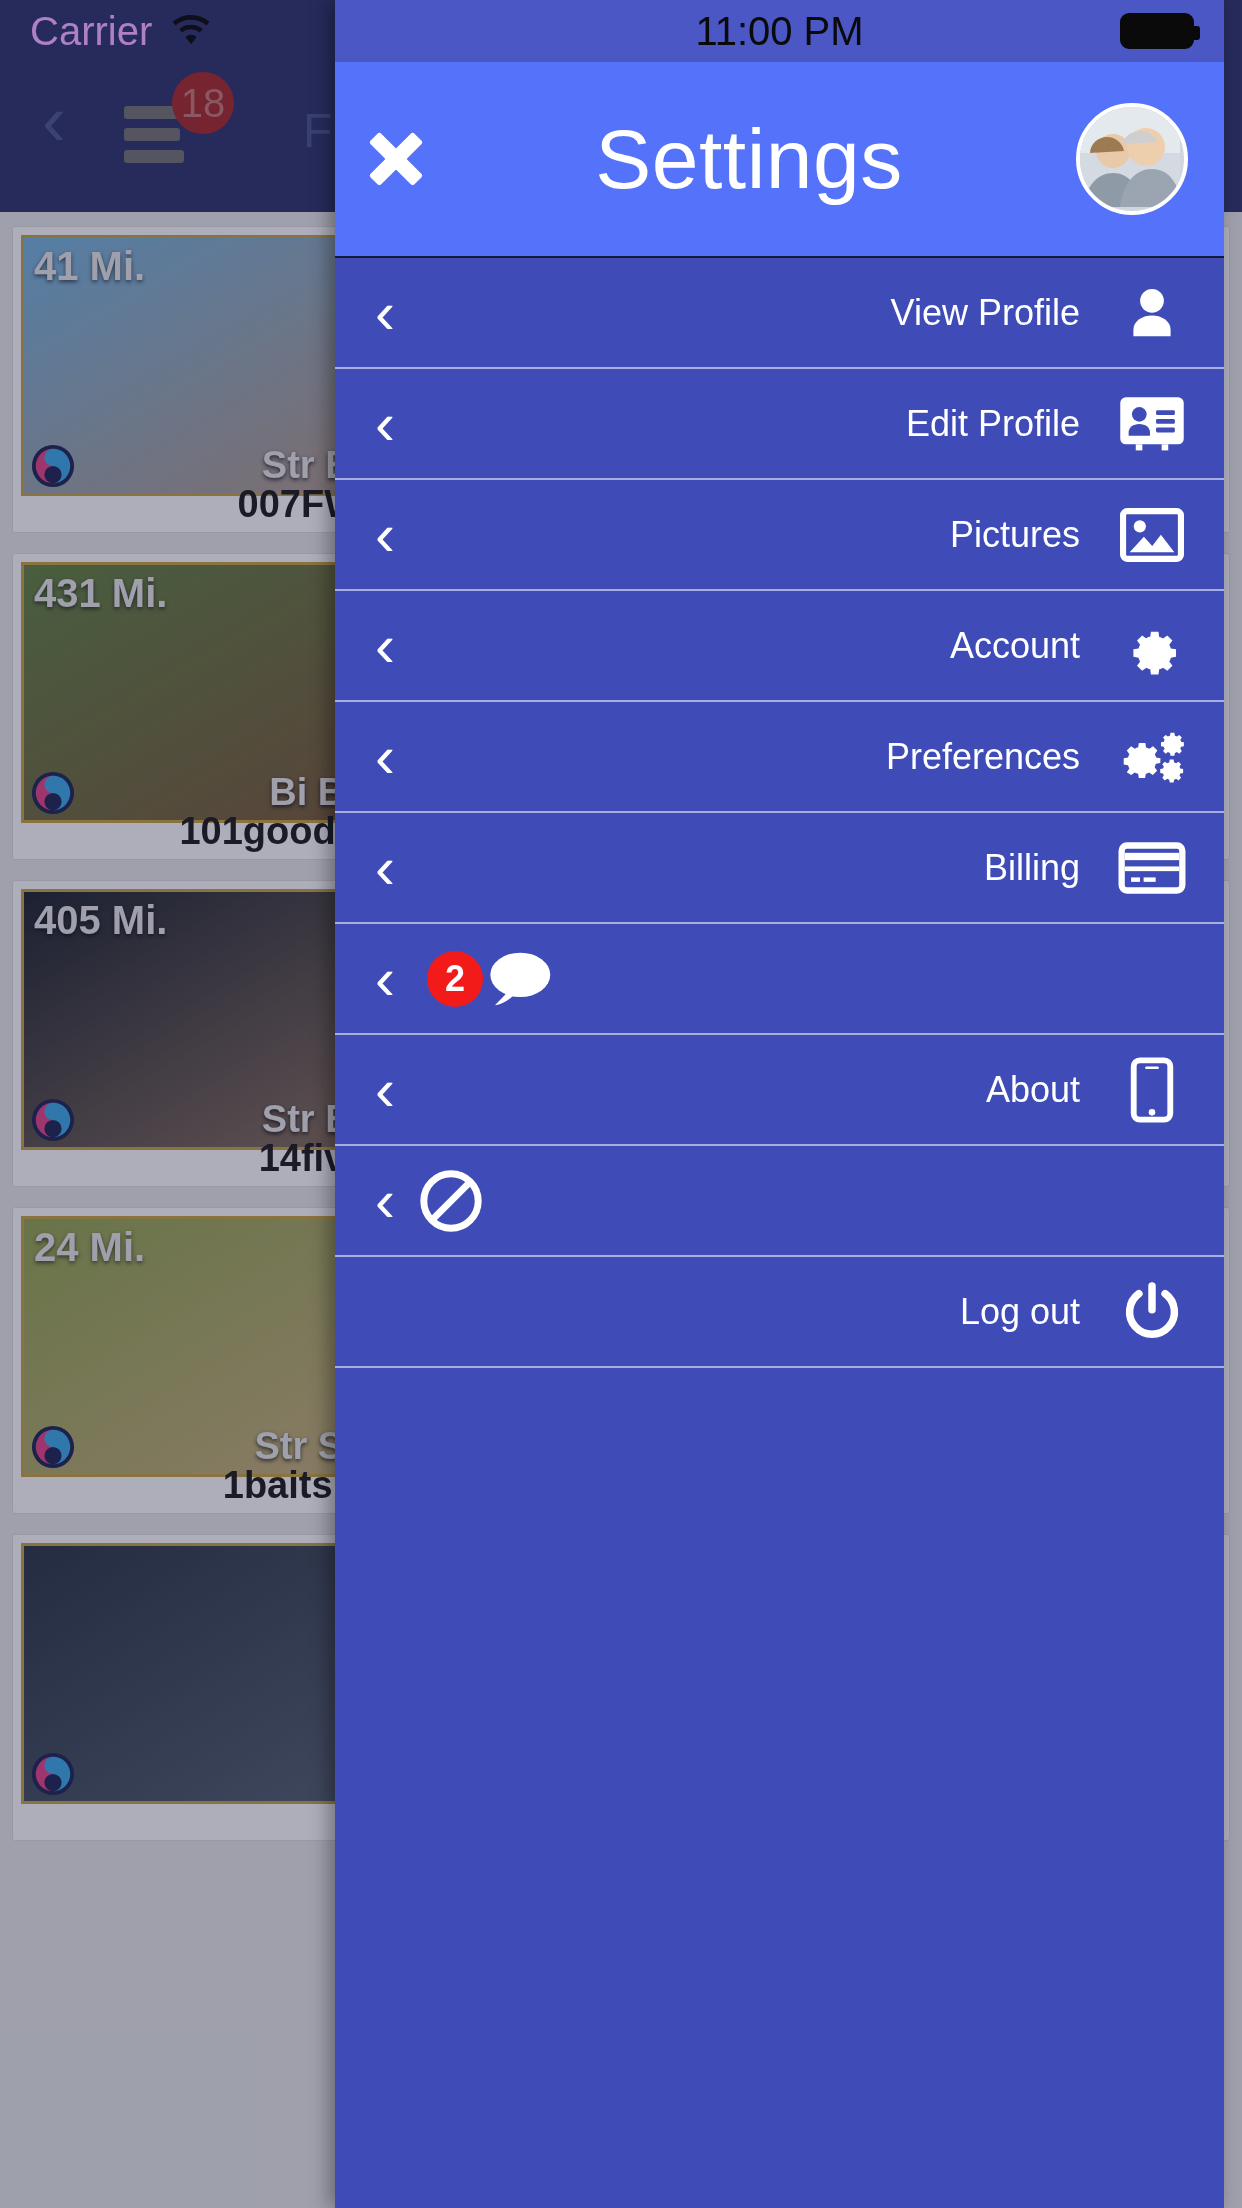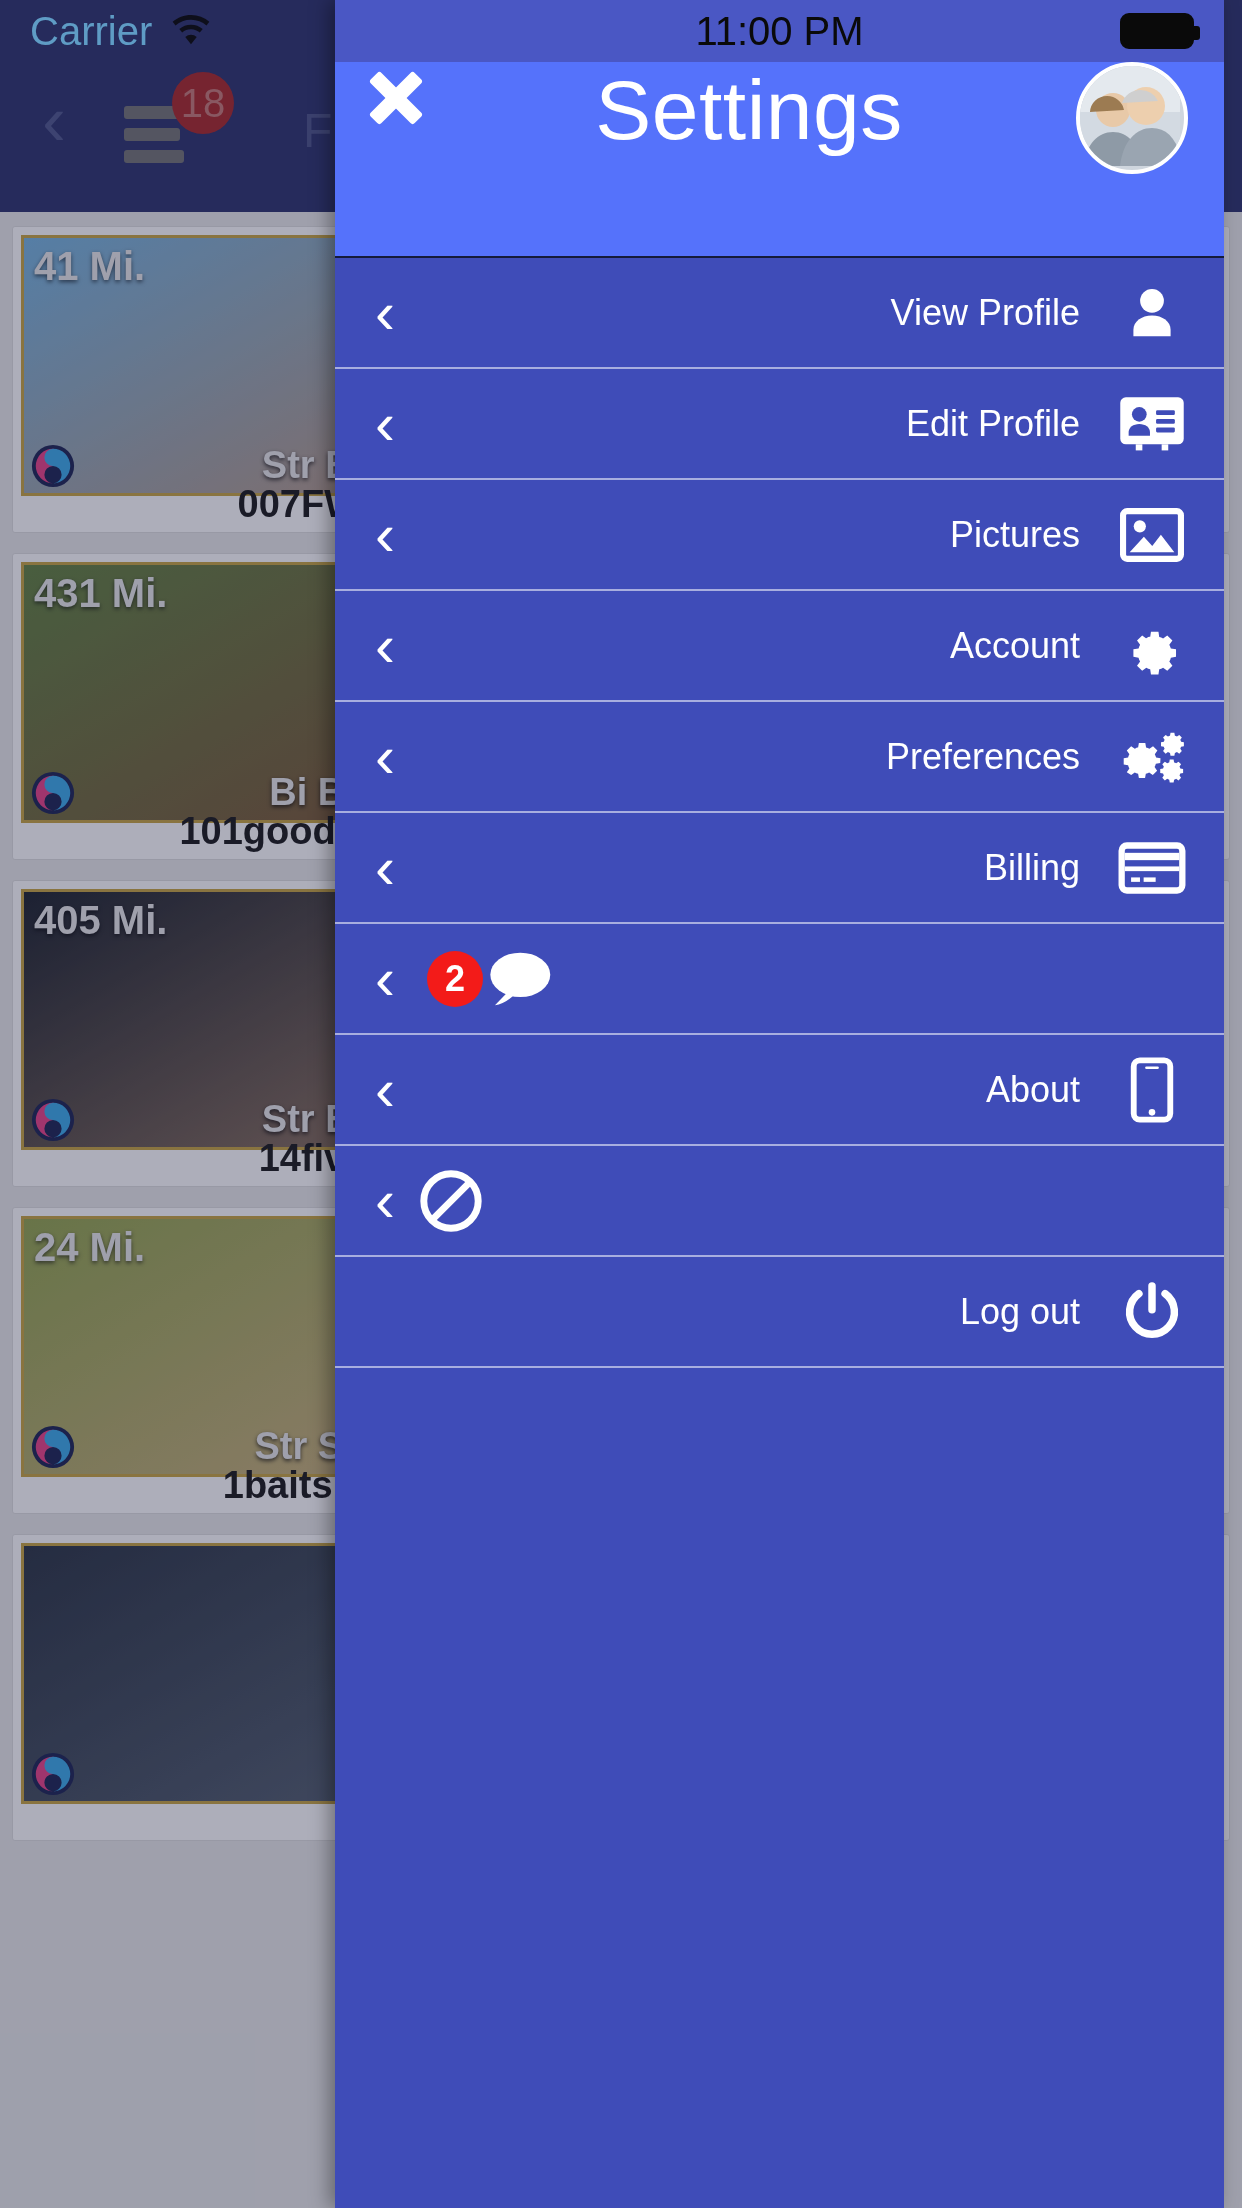--- a/index.html
+++ b/index.html
@@ -8,21 +8,21 @@
     font-family:"Liberation Sans","DejaVu Sans",sans-serif;
     background:#c9c9c9;
   }
   
   #bg{position:absolute;inset:0;background:#d8d8d8;}
   .bg-status{
     position:absolute;left:0;top:0;width:1242px;height:62px;
     background:#2b3166;display:flex;align-items:center;
   }
   .bg-status .carrier{
-    color:#7dd3fc;font-size:40px;margin-left:30px;letter-spacing:0px;
+    color:#f0abfc;font-size:40px;margin-left:30px;letter-spacing:0px;
   }
   .wifi{margin-left:16px;display:inline-block;}
   .bg-navbar{
     position:absolute;left:0;top:62px;width:1242px;height:150px;
     background:#2b3166;
   }
   .bg-back{
     position:absolute;left:42px;top:92px;width:44px;height:62px;
     color:#4c5484;font-size:72px;line-height:56px;font-weight:300;
   }
@@ -98,21 +98,21 @@
   .battery{
     position:absolute;right:30px;top:50%;transform:translateY(-50%);
     width:74px;height:36px;border:4px solid #0a0a0a;border-radius:9px;
     box-sizing:border-box;background:#0a0a0a;
   }
   .battery:after{
     content:"";position:absolute;right:-10px;top:9px;width:6px;height:14px;
     background:#0a0a0a;border-radius:0 3px 3px 0;
   }
   .d-header{
-    height:196px;background:#5572fb;display:flex;
+    height:196px;background:#5572fb;display:flex;align-items:center;
     padding:0 36px 0 25px;box-sizing:border-box;position:relative;
     flex:0 0 auto;border-bottom:2px solid #151b3a;
   }
   .close-x{
     width:72px;height:72px;position:relative;cursor:pointer;flex:0 0 auto;
   }
   .close-x:before,.close-x:after{
     content:"";position:absolute;left:50%;top:50%;width:62px;height:15px;
     background:#fff;border-radius:3px;transform-origin:center;
   }

